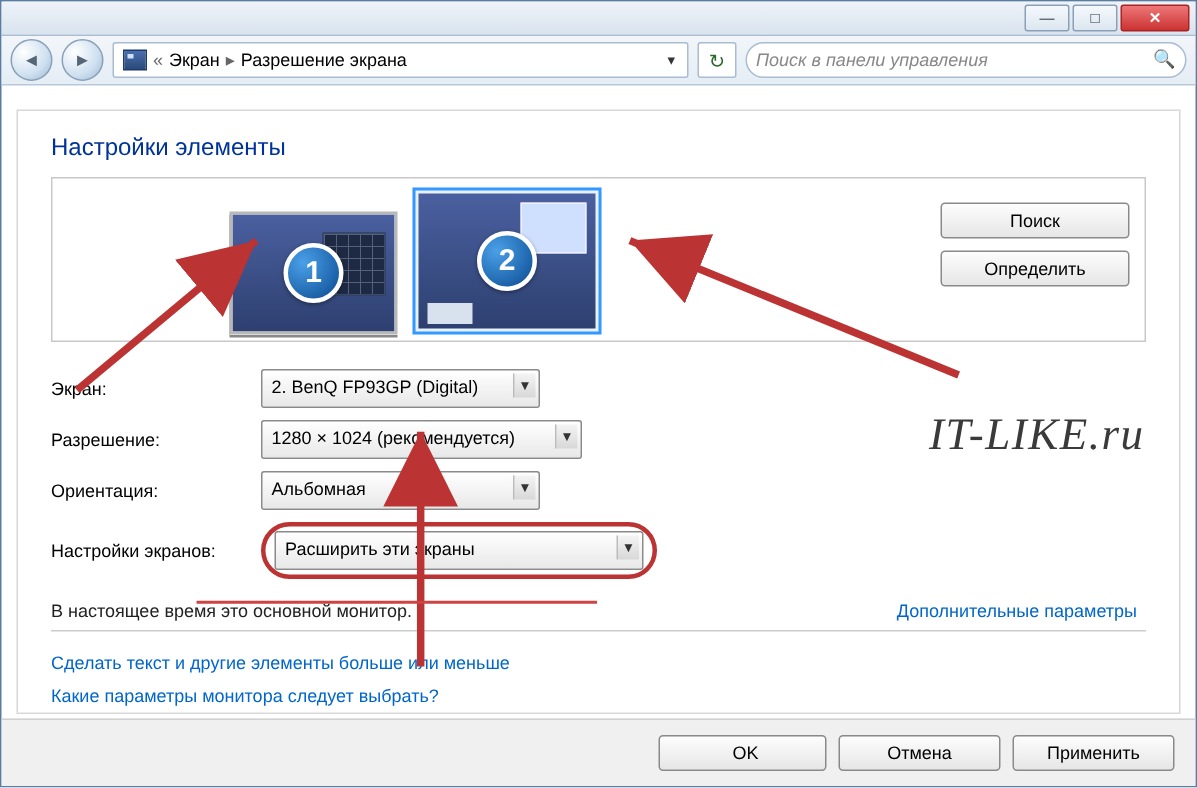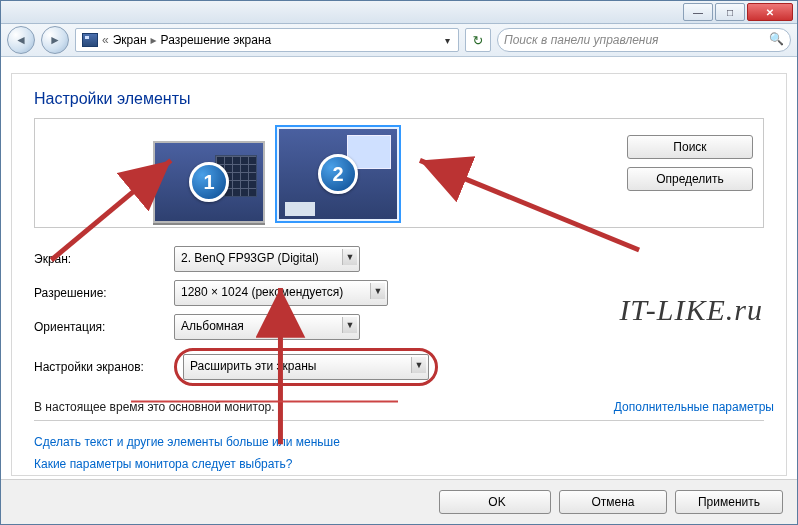--- a/index.html
+++ b/index.html
@@ -40,22 +40,22 @@
   .btn{min-width:100px;height:22px;border:1px solid #8a8a8a;border-radius:3px;background:linear-gradient(#fdfdfd,#e6e6e6);font-size:12px;padding:0 12px;display:flex;align-items:center;justify-content:center;cursor:default;}
   
   .row{display:flex;align-items:center;margin:8px 0;}
   .row .lbl{width:140px;}
   .combo{border:1px solid #8a8a8a;background:linear-gradient(#fff,#e8e8e8);height:20px;display:flex;align-items:flex-start;padding:4px 18px 0 6px;position:relative;border-radius:2px;font-size:12px;}
   .combo .arrow{position:absolute;right:2px;top:2px;width:14px;height:16px;background:linear-gradient(#f4f4f4,#d8d8d8);border-left:1px solid #bbb;display:flex;align-items:center;justify-content:center;font-size:9px;color:#333;}
   .ring{border:3px solid #b33;border-radius:22px;padding:3px 6px;display:inline-block;}
   .note{margin:14px 0 6px 0;color:#222;}
   .hr{border:none;border-top:1px solid #ccc;margin:4px 0 10px 0;}
   .link{color:#0066cc;cursor:pointer;margin:4px 0;display:inline-block;}
-  .adv{position:absolute;right:12px;color:#0066cc;cursor:pointer;}
-  .watermark{position:absolute;right:34px;top:292px;font-family:Georgia,'Times New Roman',serif;font-size:30px;color:#3a3a3a;font-style:italic;letter-spacing:1px;pointer-events:none;}
+  .adv{position:absolute;right:28px;color:#0066cc;cursor:pointer;}
+  .watermark{position:absolute;right:34px;top:272px;font-family:Georgia,'Times New Roman',serif;font-size:30px;color:#3a3a3a;font-style:italic;letter-spacing:1px;pointer-events:none;}
   
   .footer{position:absolute;left:0;right:0;bottom:0;height:44px;background:#f0f0f0;border-top:1px solid #d0d0d0;display:flex;align-items:center;justify-content:flex-end;gap:8px;padding:0 14px;}
   
   .overlay{position:absolute;left:0;top:0;width:100%;height:100%;pointer-events:none;z-index:50;}
 </style>
 </head>
 <body>
 
 <div class="window">
 

